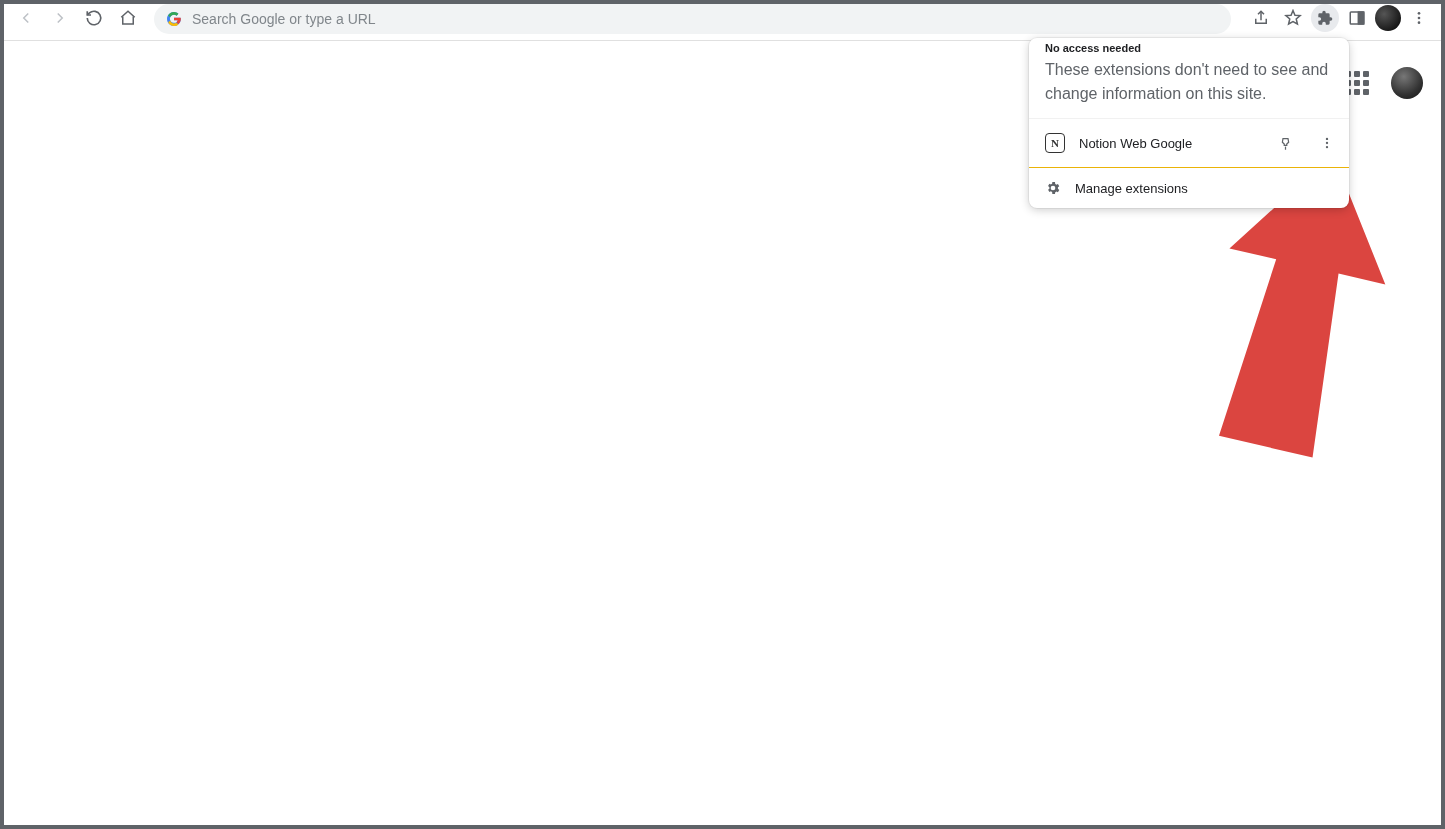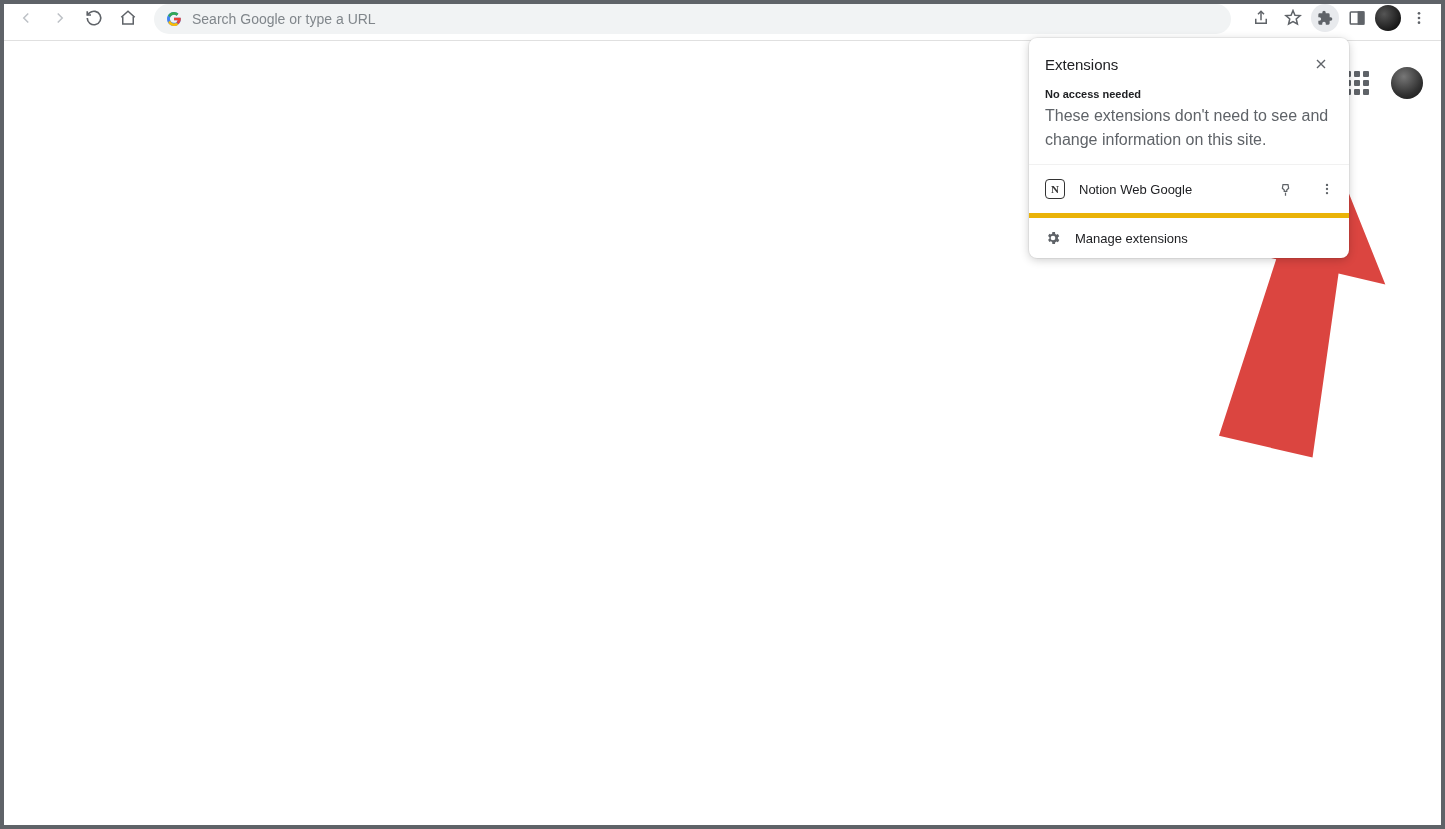--- a/index.html
+++ b/index.html
@@ -117,21 +117,21 @@
     font-family: Georgia, serif;
   }
   .ext-name { flex:1; font-size:13px; color:#202124; }
   .pin-btn, .ext-menu-btn {
     width:28px; height:28px; display:flex; align-items:center; justify-content:center;
     color:#5f6368; border-radius:50%; cursor:pointer;
   }
   .manage-row {
     display:flex; align-items:center; gap:14px;
     padding: 12px 16px;
-    border-top: 5px solid #eab308;
+    border-top: 1px solid #eab308;
     cursor:pointer;
   }
   .gear { width:16px; height:16px; color:#5f6368; }
   
   .annotation-arrow {
     position:absolute;
     top: 150px;
     right: 50px;
     z-index: 15;
     pointer-events:none;
@@ -224,28 +224,20 @@
             <span></span>
             <span></span>
         </div>
       </div>
       <div class="page-avatar"></div>
     </div>
   </div>
 </div>
 
 <div class="popup">
-  <div class="popup-header">
-    <div class="popup-title">Extensions</div>
-    <div class="popup-close">
-      <svg width="16" height="16" viewBox="0 0 24 24" fill="none" stroke="currentColor" stroke-width="2">
-          <path d="M6 6l12 12M18 6L6 18"></path>
-        </svg>
-    </div>
-  </div>
   <div class="popup-section">
     <div class="popup-subtitle">No access needed</div>
     <div class="popup-desc">These extensions don't need to see and change information on this site.</div>
   </div>
   <div class="ext-row">
     <div class="ext-icon">N</div>
     <div class="ext-name">Notion Web Google</div>
     <div class="pin-btn">
       <svg width="15" height="15" viewBox="0 0 24 24" fill="none" stroke="currentColor" stroke-width="2">
           <path d="M12 17v5"></path>

